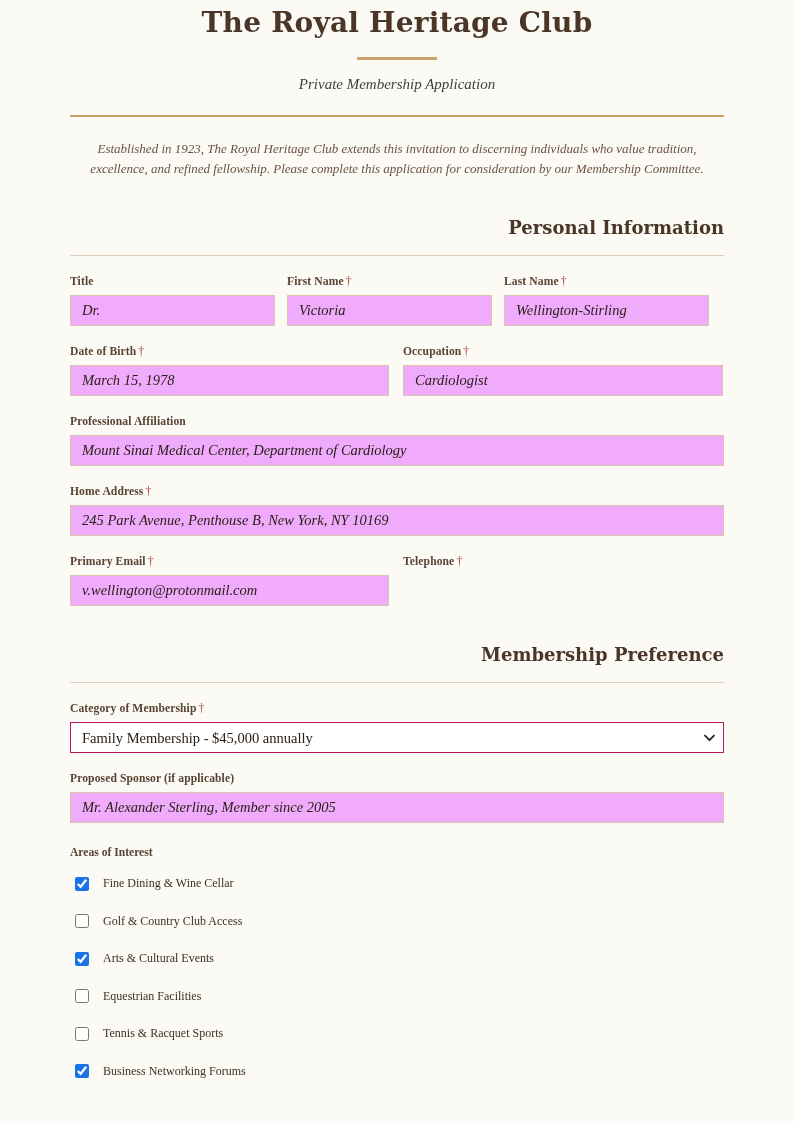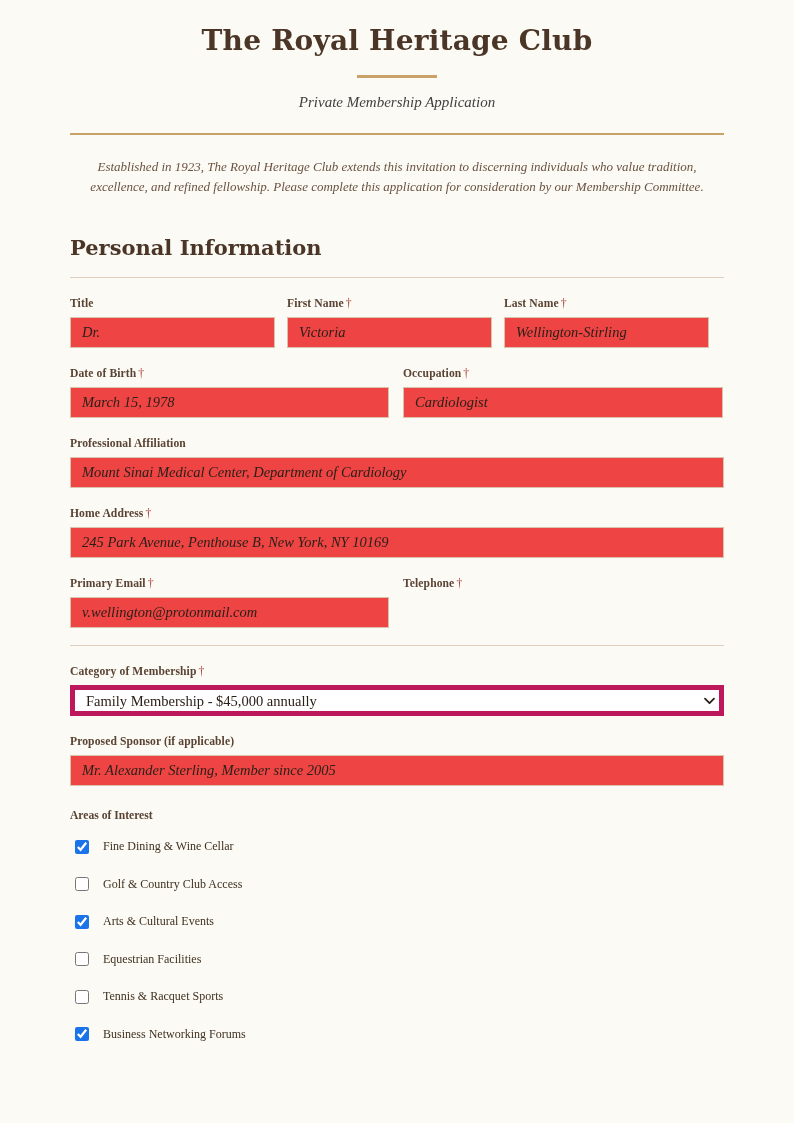--- a/index.html
+++ b/index.html
@@ -15,21 +15,21 @@
     color: #3a2a1d;
   }
   .page {
     width: 794px;
     box-sizing: border-box;
     padding: 0 70px;
   }
 
   
   .masthead {
-    padding-top: 23px;
+    padding-top: 5px;
     text-align: center;
   }
   .club-title {
     font-family: "DejaVu Serif", "Liberation Serif", serif;
     font-size: 28px;
     font-weight: bold;
     color: #4a3526;
     letter-spacing: 0.2px;
     margin: 0;
     line-height: 1.25;
@@ -57,23 +57,23 @@
     font-style: italic;
     font-size: 13px;
     line-height: 1.55;
     color: #6b5240;
     margin-top: 22px;
     padding: 0 2px;
   }
 
   
   .section-heading {
-    text-align: left;
+    text-align: right;
     font-family: "DejaVu Serif", "Liberation Serif", serif;
-    font-size: 21px;
+    font-size: 18px;
     font-weight: bold;
     color: #4a3526;
     margin-top: 38px;
   }
   .section-rule {
     height: 1px;
     background: #e0cdbd;
     margin-top: 17px;
   }
 
@@ -105,41 +105,41 @@
   .req {
     color: #a4392f;
     font-weight: normal;
     margin-left: 2px;
   }
 
   input.text-input {
     box-sizing: border-box;
     width: 100%;
     height: 31px;
-    background: #ef4444;
+    background: #f0abfc;
     border: 1px solid #d9c3ad;
     border-radius: 0;
     padding: 0 11px;
     font-family: "Liberation Serif", "DejaVu Serif", serif;
     font-style: italic;
     font-size: 14.5px;
     color: #2b2018;
     outline: none;
   }
 
   .select-wrap {
     position: relative;
     width: 100%;
   }
   select.sel-input {
     box-sizing: border-box;
     width: 100%;
     height: 31px;
     background: #ffffff;
-    border: 5px solid #be185d;
+    border: 1px solid #be185d;
     border-radius: 0;
     padding: 0 28px 0 11px;
     font-family: "Liberation Serif", "DejaVu Serif", serif;
     font-size: 14.5px;
     color: #2b2018;
     outline: none;
     -webkit-appearance: none;
     -moz-appearance: none;
     appearance: none;
   }
@@ -263,20 +263,21 @@
       <input class="text-input" type="text" value="v.wellington@protonmail.com" style="">
     </div>
     <div class="gap-wide"></div>
     <div class="field col-tel">
       <label class="fld-label">
         <span>Telephone</span><span class="req">†</span>
       </label>
     </div>
   </div>
 
+  <div class="section-heading">Membership Preference</div>
   <div class="section-rule"></div>
 
   <div class="field-row">
     <div class="field col-full">
       <label class="fld-label">
         <span>Category of Membership</span><span class="req">†</span>
       </label>
       <div class="select-wrap">
         <select class="sel-input">
           <option>Family Membership - $45,000 annually</option>

